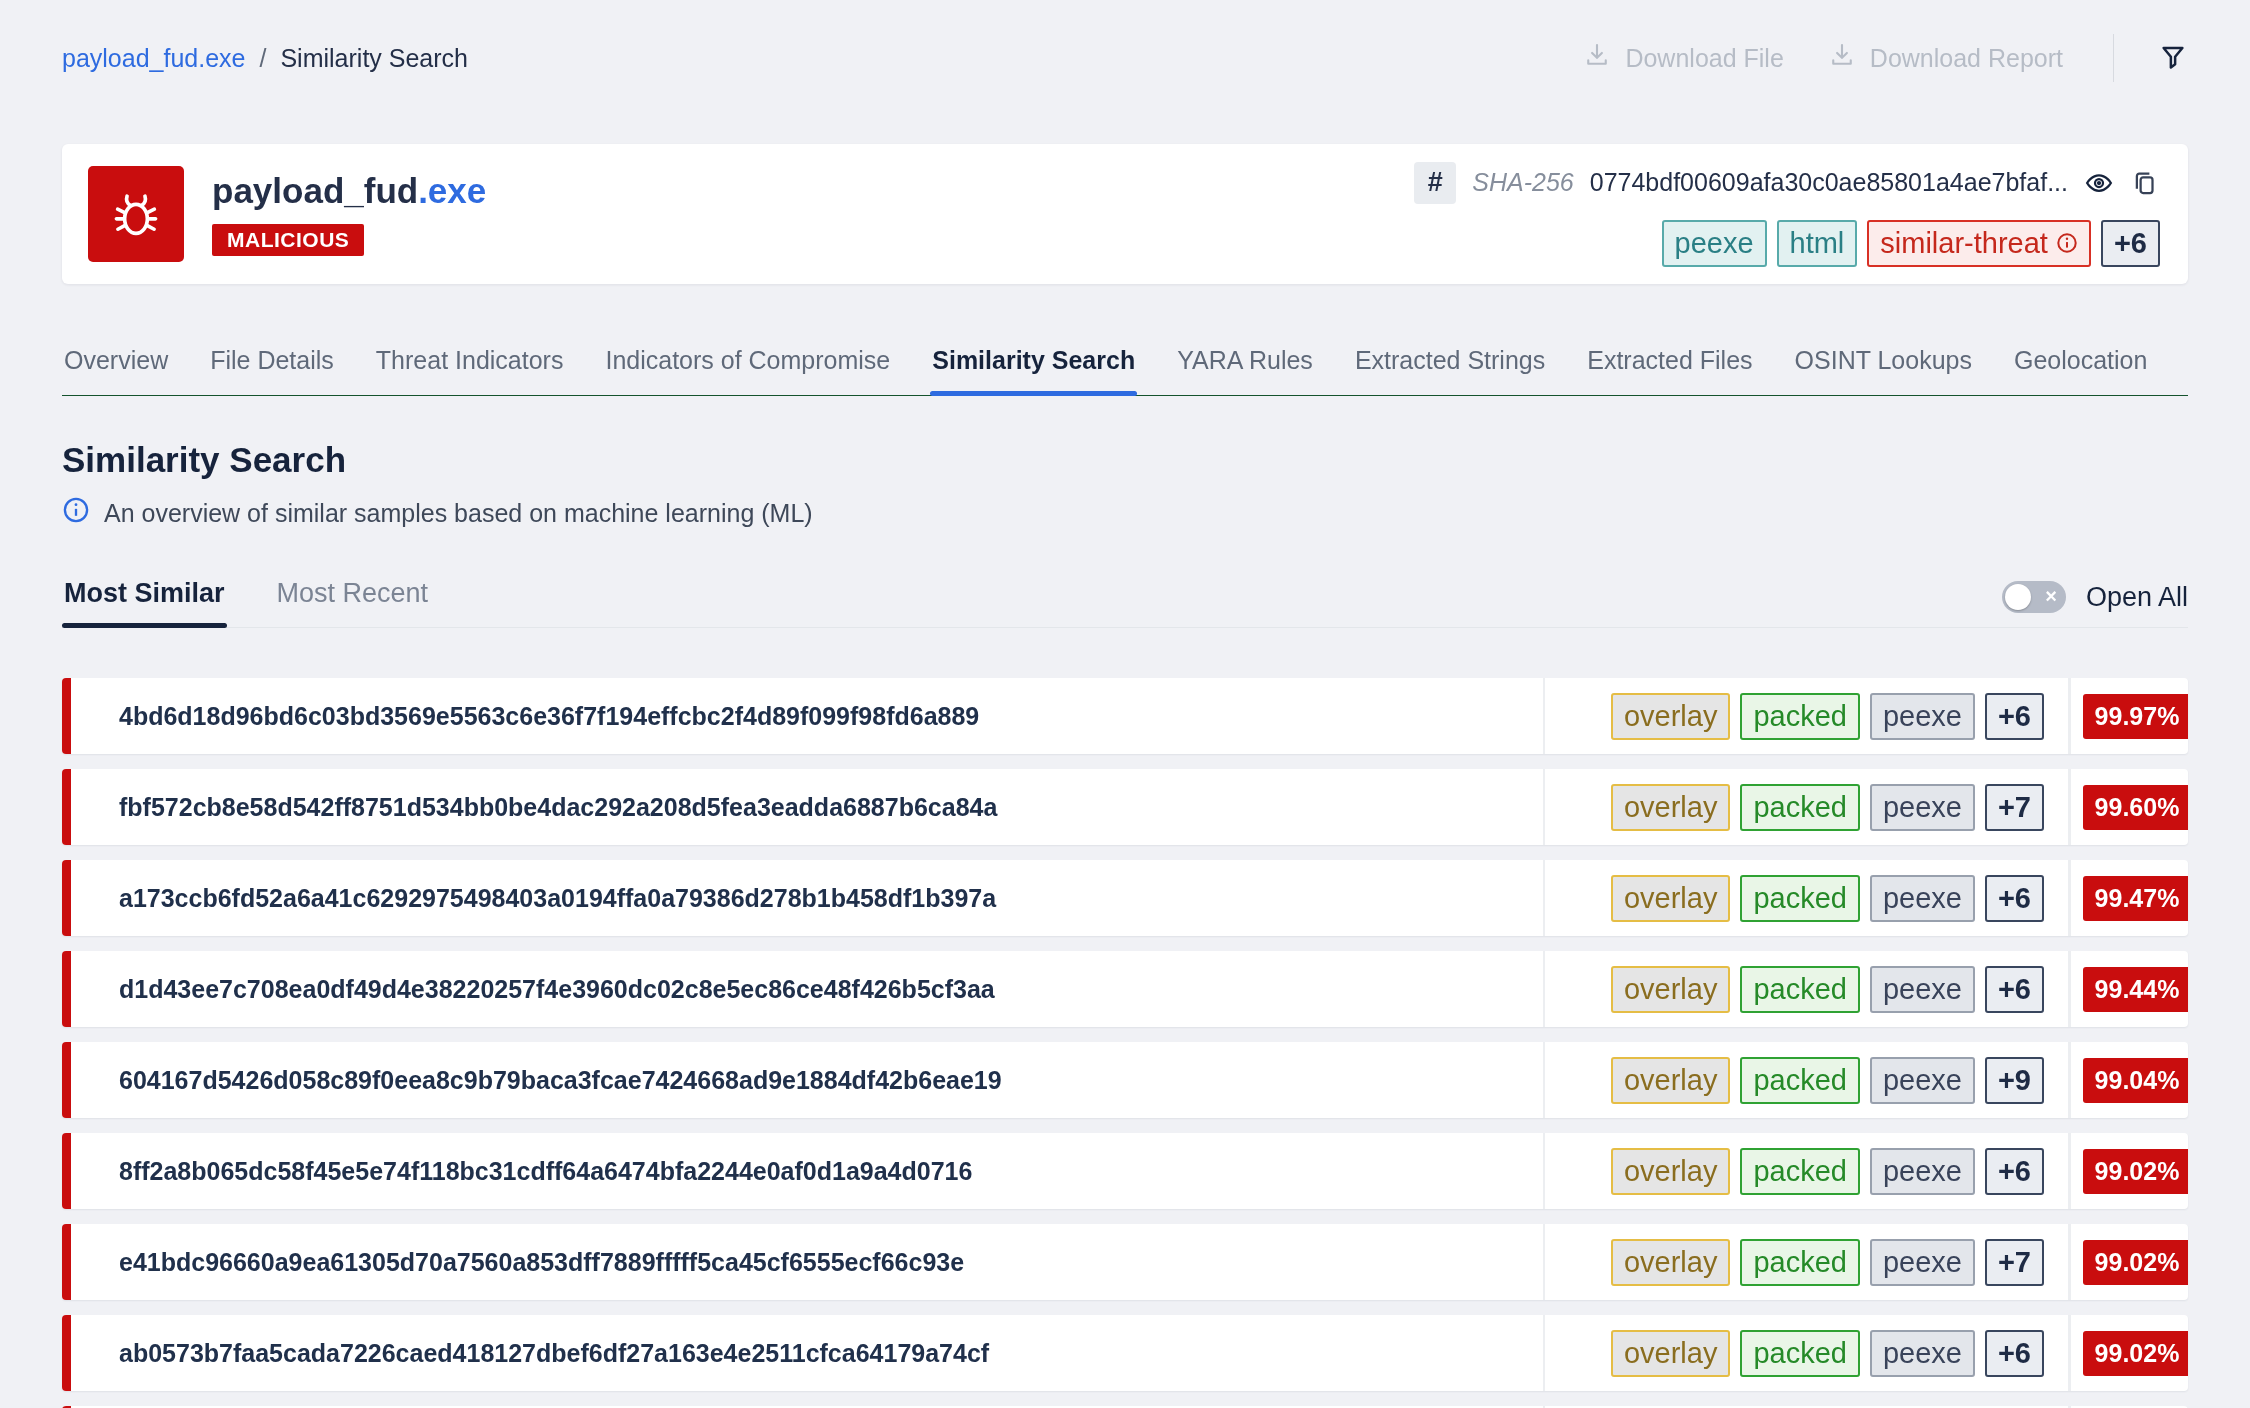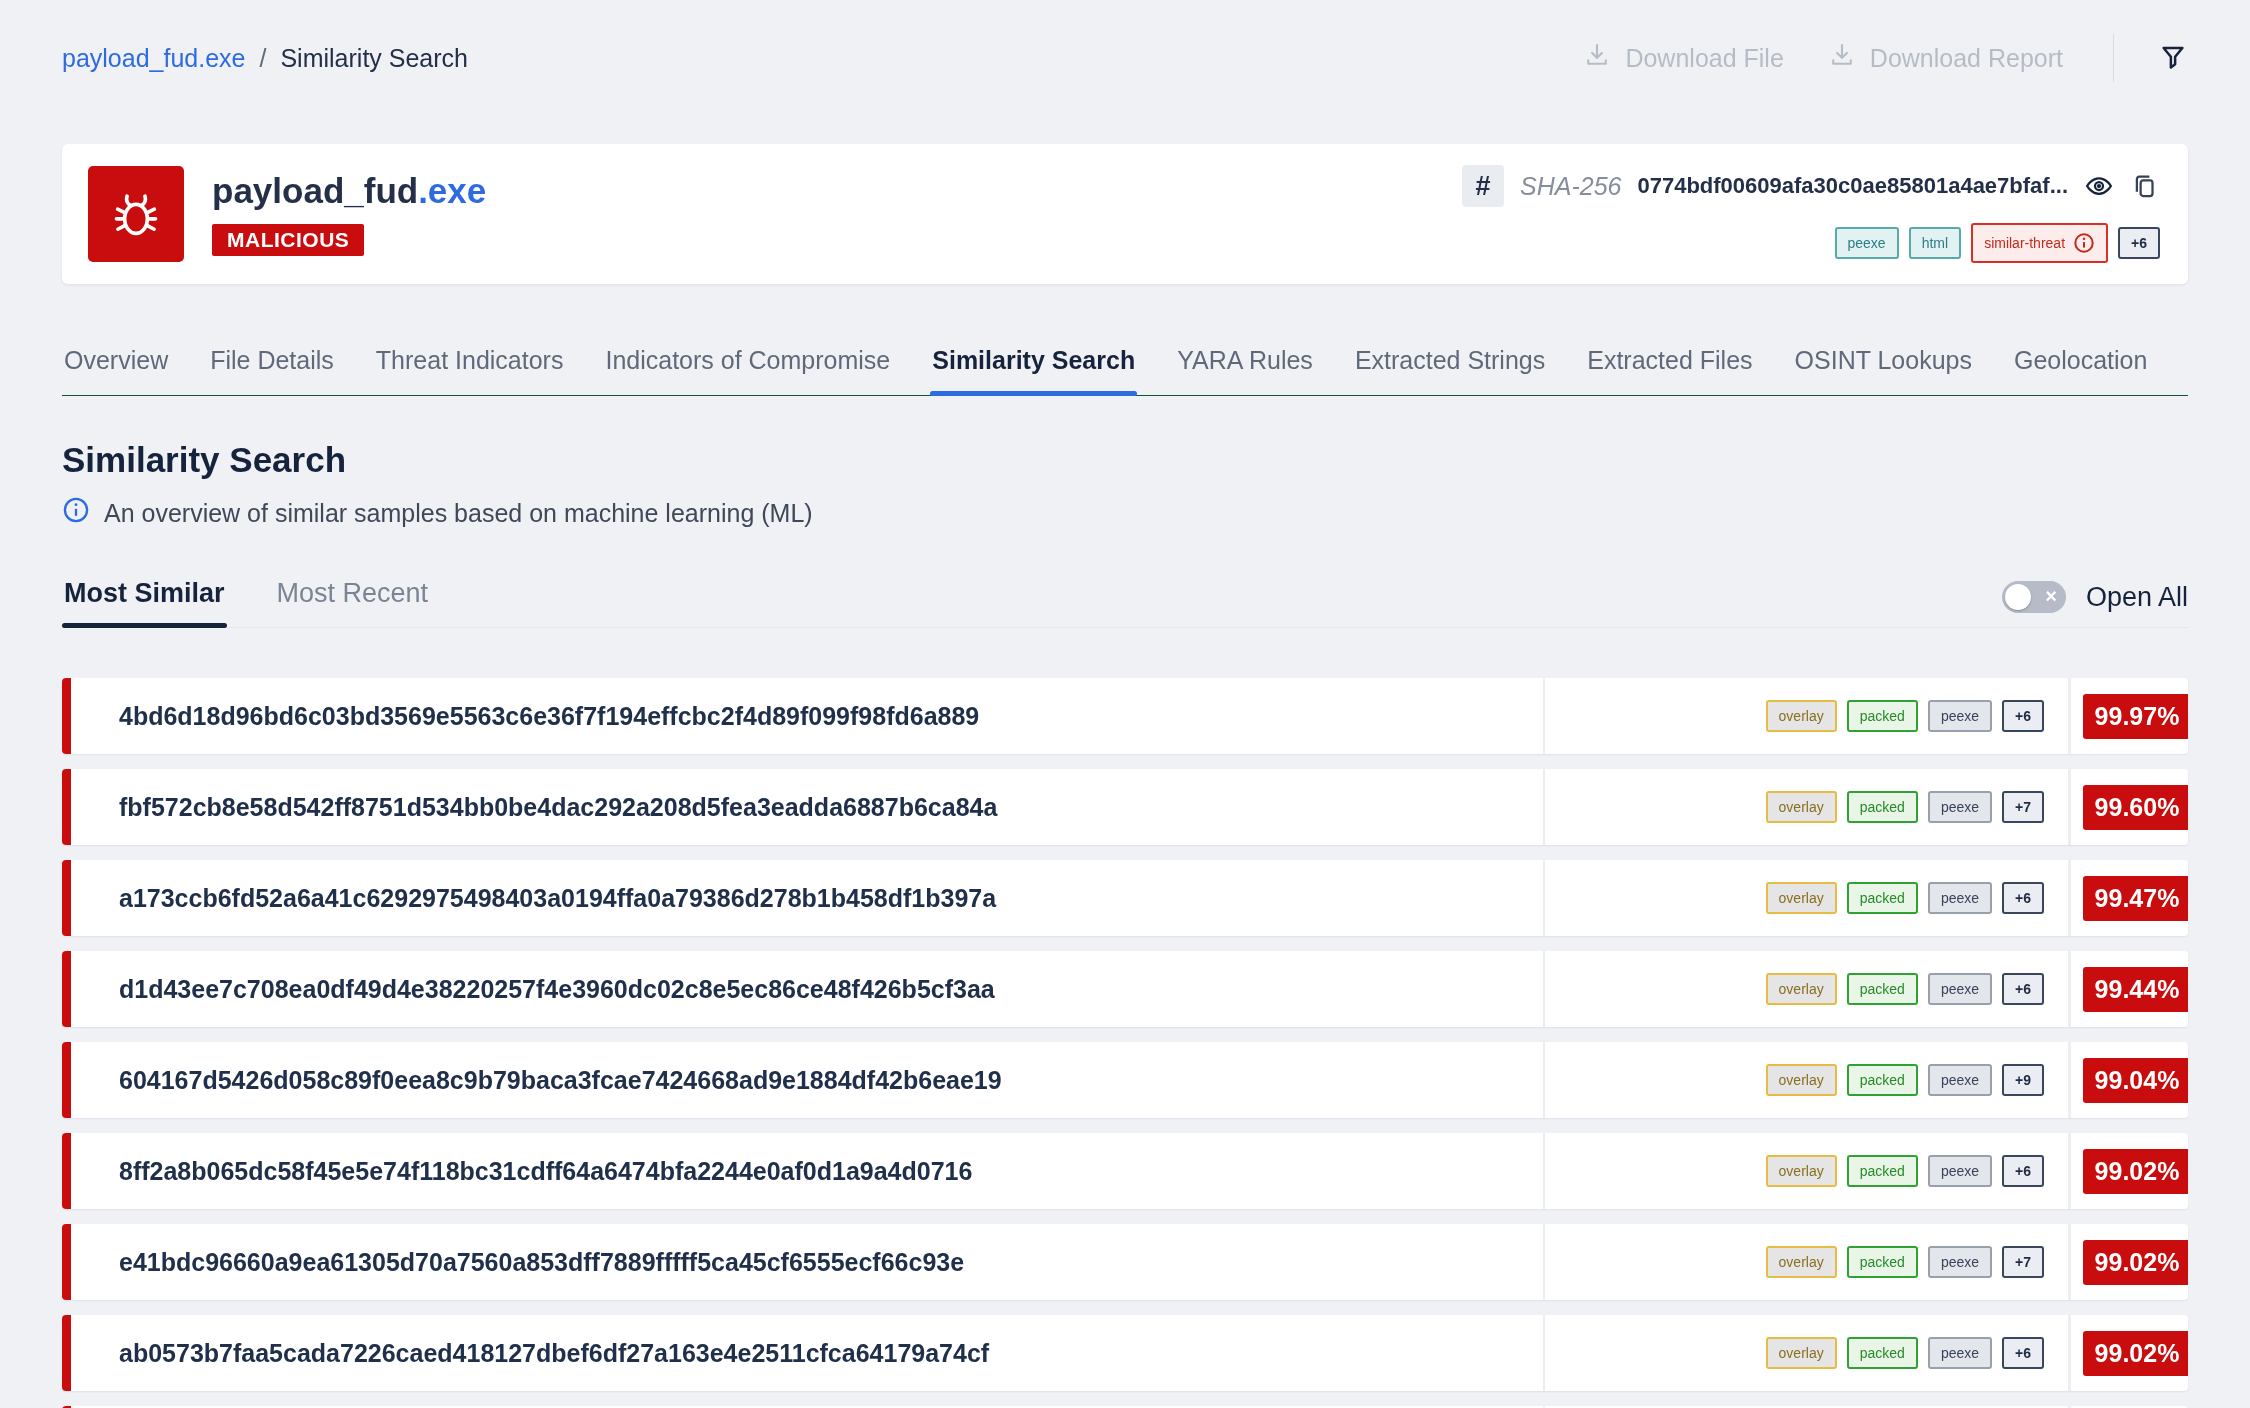--- a/index.html
+++ b/index.html
@@ -43,28 +43,28 @@
     font-size:21px; font-weight:700; letter-spacing:.5px; padding:4px 15px; border-radius:2px;
   }
   .file-right{ display:flex; flex-direction:column; align-items:flex-end; gap:16px; }
   .hash-row{ display:flex; align-items:center; gap:16px; }
   .hash-chip{
     width:42px; height:42px; background:#e9ecf0; border-radius:4px;
     display:flex; align-items:center; justify-content:center;
     font-size:27px; font-weight:700; color:#242f48;
   }
   .hash-type{ font-size:25px; color:#868e9c;font-style:italic; }
-  .hash-value{ font-size:22px; font-weight:700; color:#242f48; }
+  .hash-value{ font-size:25px; font-weight:400; color:#242f48; }
   .icon-btn svg{ width:30px; height:30px; display:block; cursor:pointer; }
   .tag-row{ display:flex; align-items:center; gap:10px; }
 
   
   .tag{
     display:inline-flex; align-items:center; gap:8px;
-    font-size:14px; line-height:1; padding:7px 11px; border-radius:3px; border:2px solid transparent;
+    font-size:29px; line-height:1; padding:7px 11px; border-radius:3px; border:2px solid transparent;
     white-space:nowrap;
   }
   .tag--teal   { color:#2a7f85; border-color:#58aaaa; background:#e2f1f1; }
   .tag--danger { color:#c5281c; border-color:#d83025; background:#fceceb; }
   .tag--count  { color:#1e2b45; border-color:#39465e; background:#eaedf2; font-weight:700; }
   .tag--warning{ color:#8a6d1f; border-color:#e5bd45; background:#e5e5e5; }
   .tag--success{ color:#258a28; border-color:#2fa233; background:#e9f6e7; }
   .tag--neutral{ color:#39435a; border-color:#98a0ad; background:#e3e6eb; }
   .tag .tag-icon svg{ width:22px; height:22px; display:block; }
 

